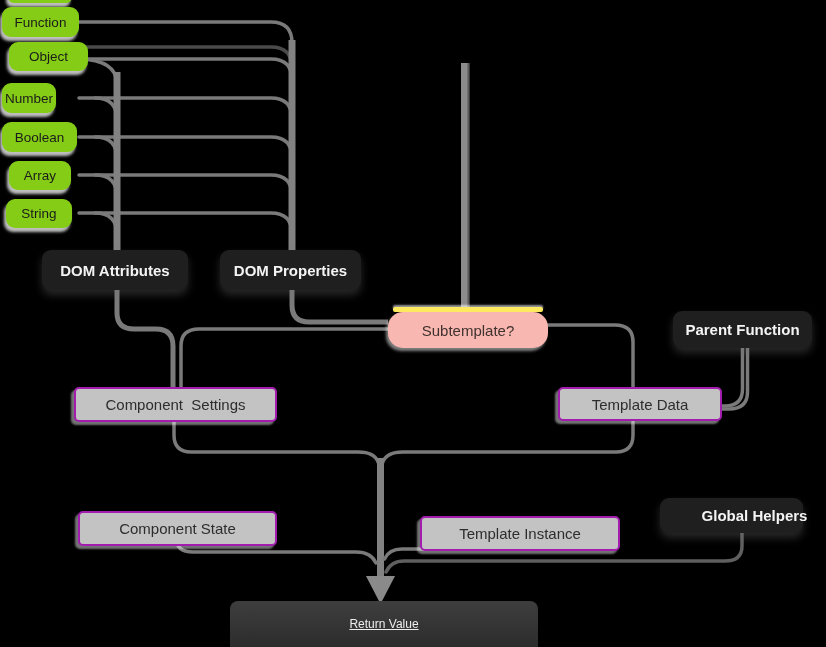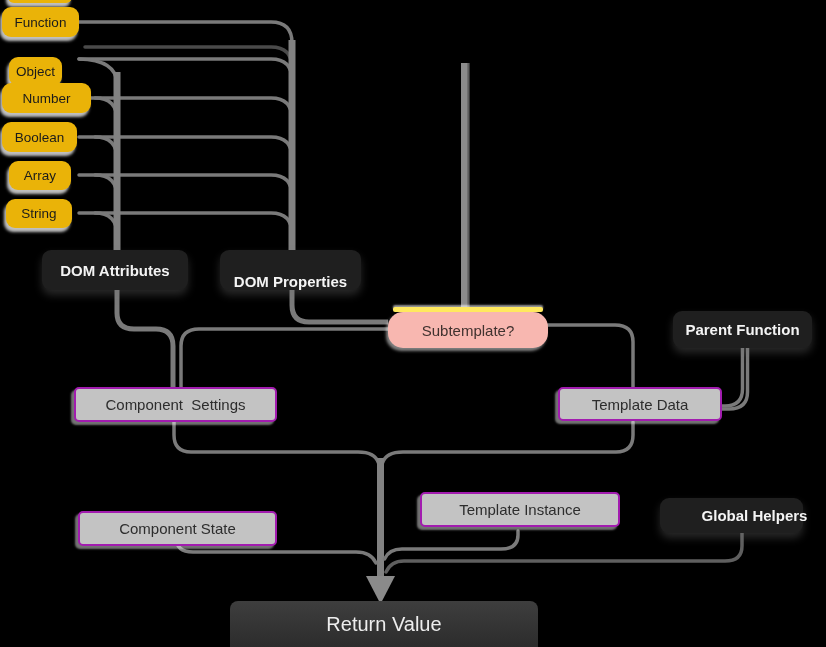--- a/index.html
+++ b/index.html
@@ -1,34 +1,34 @@
 <!DOCTYPE html>
 <html><head>
 <meta charset="utf-8">
 <style>
   html,body{margin:0;padding:0;background:#000;width:826px;height:647px;overflow:hidden;}
   #stage{position:relative;width:826px;height:647px;background:#000;font-family:"Liberation Sans",sans-serif;}
   #wires{position:absolute;left:0;top:0;z-index:1;}
   .node{position:absolute;display:flex;align-items:center;justify-content:center;
         border-radius:8px;z-index:2;box-sizing:border-box;white-space:pre;
         font-family:"Liberation Sans",sans-serif;}
-  .type{background:#eab308;color:#1b1b1b;font-size:13.5px;font-weight:500;border-radius:9px;
+  .type{background:#84cc16;color:#1b1b1b;font-size:13.5px;font-weight:500;border-radius:9px;
         box-shadow:-2px 4px 3px rgba(255,255,255,.75);}
   .green{background:#aff0c9;color:#143226;font-weight:700;font-size:17px;border-radius:7px;
         box-shadow:0 6px 4px 1px rgba(255,255,255,.85);}
   .darkbox{background:#1f1f1f;color:#f4f4f4;font-weight:600;font-size:15px;border-radius:9px;
         box-shadow:0 5px 9px rgba(115,115,115,.35);}
   .graybox{background:#c3c3c3;border:2px solid #a21caf;color:#2d2d2d;font-size:15px;border-radius:5px;
         box-shadow:-3px 3px 2px rgba(255,255,255,.45);}
   .pink{background:#f8b7b0;color:#40322f;font-size:15px;border-radius:15px;
         box-shadow:-2px 3px 3px rgba(255,255,255,.5);}
   .yellowbar{position:absolute;background:#ffe95e;height:5px;border-radius:2px;z-index:3;
         box-shadow:0 -2px 2px rgba(255,255,255,.6);}
-  .returnbox{background:linear-gradient(#3e3e3e,#2c2c2c);color:#ededed;font-size:20px;
-        font-weight:500;border-radius:8px 8px 0 0;}
+  .returnbox{background:linear-gradient(#3e3e3e,#2c2c2c);color:#ededed;font-size:12px;
+        font-weight:500;border-radius:8px 8px 0 0;text-decoration:underline;}
   .ln{fill:none;stroke:#7a7a7a;stroke-width:3.5;stroke-linecap:round;}
   .ln2{fill:none;stroke:#4a4a4a;stroke-width:3.5;stroke-linecap:round;}
   .ln3{fill:none;stroke:#5f5f5f;stroke-width:3.5;stroke-linecap:round;}
   .trunk{fill:none;stroke:#828282;stroke-width:7;stroke-linecap:butt;}
   .trunk5{fill:none;stroke:#7a7a7a;stroke-width:5;stroke-linecap:butt;}
   .bigtrunk{fill:none;stroke:#8c8c8c;stroke-width:8;stroke-linecap:butt;}
   .edge{fill:none;stroke:#5e5e5e;stroke-width:2.2;stroke-linecap:butt;}
 </style>
 </head>
 <body>
@@ -75,41 +75,41 @@
     <path class="ln3" d="M742 533 V546 Q742 561 725 561 H404 Q391 561 386 572"></path>
 
     <polygon points="366,576 395,576 380.5,604" fill="#8a8a8a"></polygon>
   </svg>
 
   <div class="node type" style="left:8px;top:-10px;width:64px;height:13px;border-radius:6px;"></div>
 
   <div class="node type" style="left:2px;top:7px;width:77px;height:30px;">
     <span>Function</span>
   </div>
-  <div class="node type" style="left:9px;top:57px;width:53px;height:29px;">
+  <div class="node type" style="left:9px;top:42px;width:79px;height:29px;">
     <span>Object</span>
   </div>
-  <div class="node type" style="left:2px;top:83px;width:89px;height:30px;">
+  <div class="node type" style="left:2px;top:83px;width:54px;height:30px;">
     <span>Number</span>
   </div>
   <div class="node type" style="left:2px;top:122px;width:75px;height:30px;">
     <span>Boolean</span>
   </div>
   <div class="node type" style="left:9px;top:161px;width:62px;height:29px;">
     <span>Array</span>
   </div>
   <div class="node type" style="left:6px;top:199px;width:66px;height:29px;">
     <span>String</span>
   </div>
 
 
   <div class="node darkbox" style="left:42px;top:250px;width:146px;height:40px;justify-content:center;">
     <span>DOM Attributes</span>
   </div>
-  <div class="node darkbox" style="left:220px;top:250px;width:141px;height:40px;align-items:flex-end;">
+  <div class="node darkbox" style="left:220px;top:250px;width:141px;height:40px;">
     <span>DOM Properties</span>
   </div>
 
   <div class="yellowbar" style="left:393px;top:307px;width:150px;"></div>
   <div class="node pink" style="left:388px;top:312px;width:160px;height:36px;">
     <span>Subtemplate?</span>
   </div>
 
   <div class="node darkbox" style="left:673px;top:311px;width:139px;height:37px;">
     <span>Parent Function</span>
@@ -118,21 +118,21 @@
   <div class="node graybox" style="left:74px;top:387px;width:203px;height:35px;">
     <span>Component  Settings</span>
   </div>
   <div class="node graybox" style="left:558px;top:387px;width:164px;height:34px;">
     <span>Template Data</span>
   </div>
 
   <div class="node graybox" style="left:78px;top:511px;width:199px;height:35px;">
     <span>Component State</span>
   </div>
-  <div class="node graybox" style="left:420px;top:492px;width:200px;height:35px;">
+  <div class="node graybox" style="left:420px;top:516px;width:200px;height:35px;">
     <span>Template Instance</span>
   </div>
   <div class="node darkbox" style="left:660px;top:498px;width:143px;height:35px;padding-left:46px;">
     <span>Global Helpers</span>
   </div>
 
   <div class="node returnbox" style="left:230px;top:601px;width:308px;height:46px;">
     <span>Return Value</span>
   </div>
 

